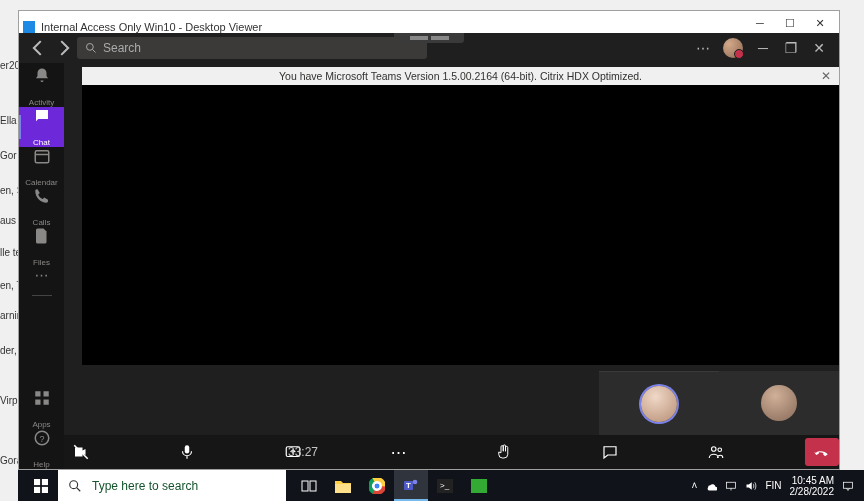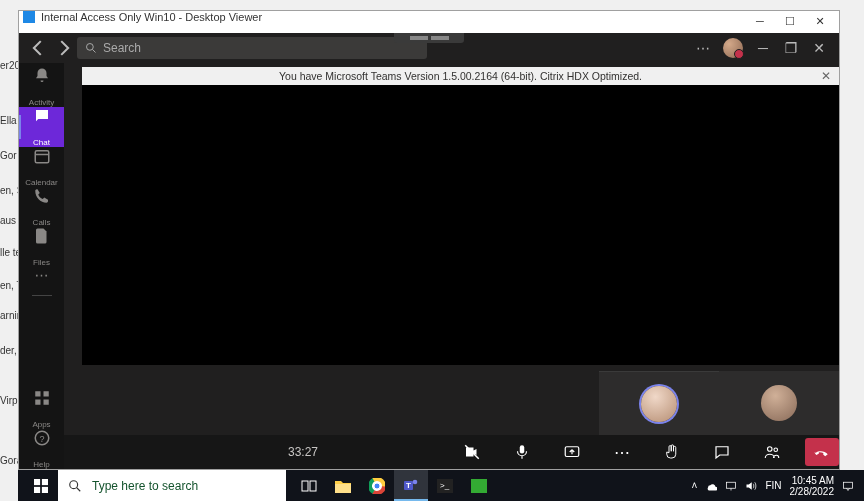--- a/index.html
+++ b/index.html
@@ -15,21 +15,21 @@
     width: 822px; height: 460px;
     background: #fff;
     border: 1px solid #a0a0a0;
     display: flex;
     flex-direction: column;
   }
   .viewer-titlebar {
     height: 22px;
     background: #fff;
     display: flex;
-    align-items: flex-start;
+    align-items: flex-end;
     padding: 0 4px;
     font-size: 11px;
     color: #333;
   }
   .viewer-titlebar .title-icon {
     width: 12px; height: 12px;
     background: #1e88e5;
     margin-right: 6px;
   }
   .viewer-titlebar .spacer { flex: 1; }
@@ -190,21 +190,21 @@
     background: radial-gradient(circle at 40% 30%, #d0b098, #886a58);
   }
   
   .call-controls {
     position:absolute;
     left:0; right:0; bottom:0;
     height:34px;
     background:#141414cc;
     display:flex;
     align-items:center;
-    justify-content:flex-end;
+    justify-content:space-between;
     gap: 16px;
     z-index:3;
   }
   .call-timer {
     position:absolute; left: 224px;
     color:#c8c6c4; font-size:12px;
   }
   .call-btn {
     width:34px; height:28px;
     display:flex;align-items:center;justify-content:center;

